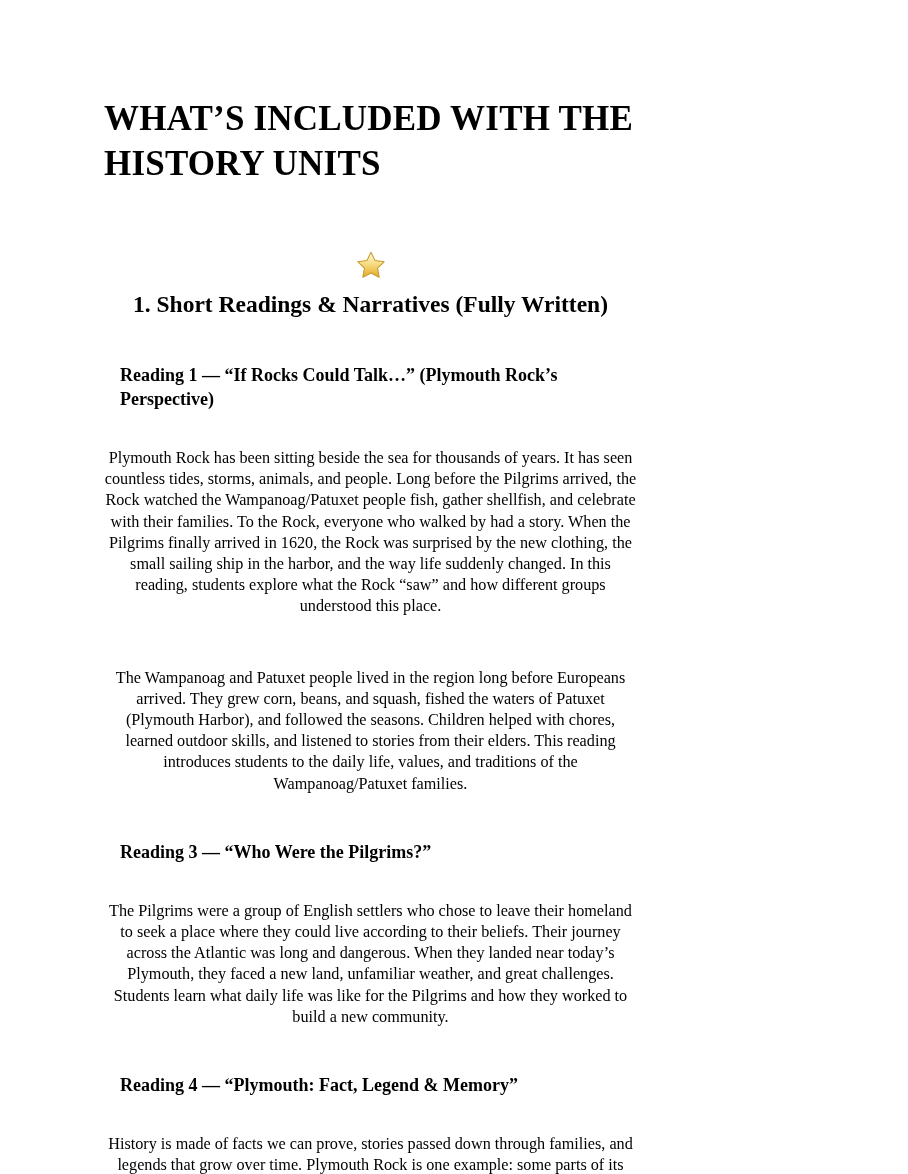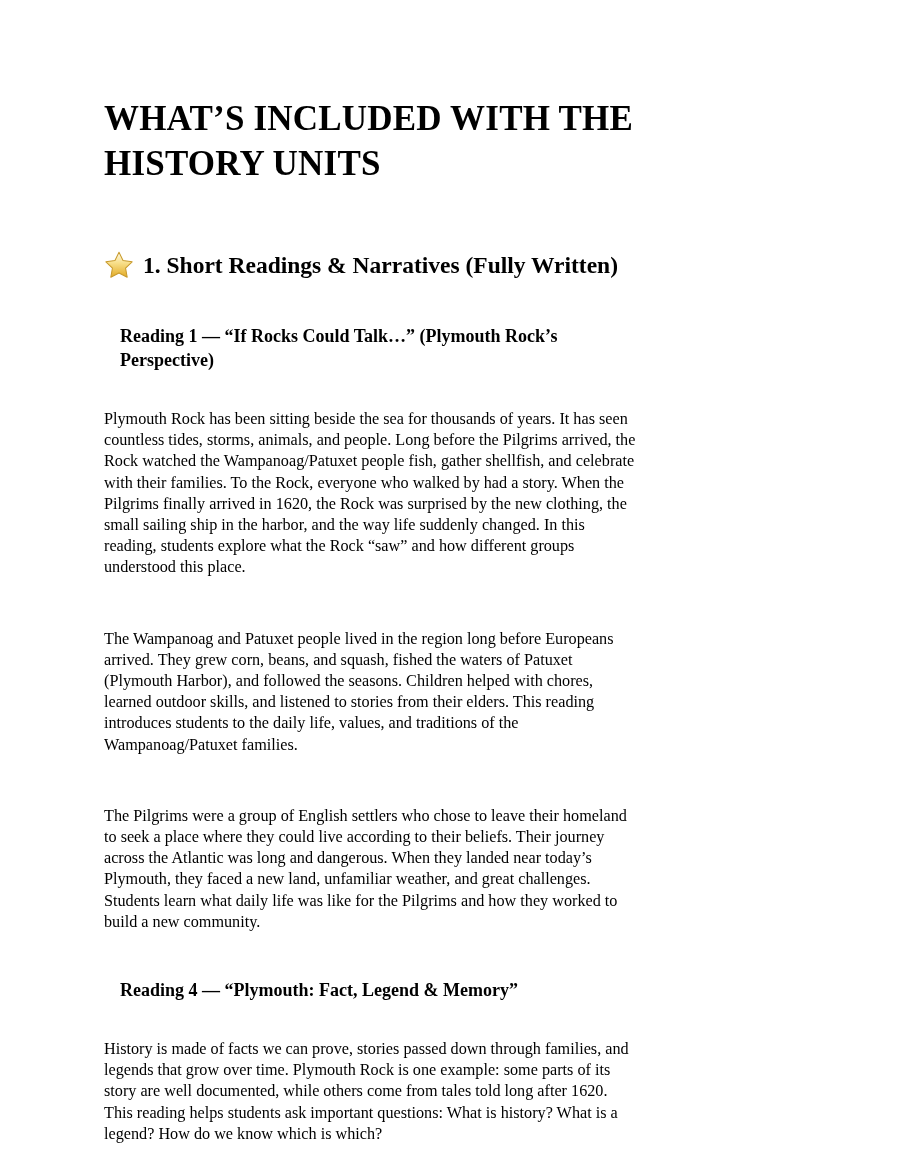--- a/index.html
+++ b/index.html
@@ -32,20 +32,21 @@
     max-width: 580px;
   }
   .section-heading {
     display: flex;
     align-items: center;
     gap: 9px;
     font-size: 23.5px;
     font-weight: bold;
     line-height: 30px;
     margin: 0;
+    flex-direction: column;
   }
   .section-heading .label {
     white-space: nowrap;
   }
   .star-icon {
     display: inline-block;
     width: 30px;
     height: 30px;
     flex: 0 0 30px;
     line-height: 0;
@@ -58,21 +59,21 @@
   .reading-heading {
     font-size: 18px;
     font-weight: bold;
     line-height: 24px;
     margin: 16px;
   }
   .body-text {
     font-size: 16.2px;
     line-height: 21.2px;
     margin: 0;
-    text-align: left;
+    text-align: center;
     max-width: 706px;
   }
   
   .sp-title-to-section { height: 64px; }
   .sp-section-to-reading { height: 28px; }
   .sp-reading-to-body { height: 21px; }
   .sp-body-to-reading { height: 29px; }
   .sp-body-to-section { height: 61px; }
 </style>
 </head>
@@ -106,20 +107,21 @@
   <div class="sp-reading-to-body"></div>
   <p class="body-text">Plymouth Rock has been sitting beside the sea for thousands of years. It has seen countless tides, storms, animals, and people. Long before the Pilgrims arrived, the Rock watched the Wampanoag/Patuxet people fish, gather shellfish, and celebrate with their families. To the Rock, everyone who walked by had a story. When the Pilgrims finally arrived in 1620, the Rock was surprised by the new clothing, the small sailing ship in the harbor, and the way life suddenly changed. In this reading, students explore what the Rock “saw” and how different groups understood this place.</p>
 
   <div class="sp-body-to-reading"></div>
 
   <div class="sp-reading-to-body"></div>
   <p class="body-text">The Wampanoag and Patuxet people lived in the region long before Europeans arrived. They grew corn, beans, and squash, fished the waters of Patuxet (Plymouth Harbor), and followed the seasons. Children helped with chores, learned outdoor skills, and listened to stories from their elders. This reading introduces students to the daily life, values, and traditions of the Wampanoag/Patuxet families.</p>
 
   <div class="sp-body-to-reading"></div>
 
+  <h3 class="reading-heading">Reading 3 — “Who Were the Pilgrims?”</h3>
   <div class="sp-reading-to-body"></div>
   <p class="body-text">The Pilgrims were a group of English settlers who chose to leave their homeland to seek a place where they could live according to their beliefs. Their journey across the Atlantic was long and dangerous. When they landed near today’s Plymouth, they faced a new land, unfamiliar weather, and great challenges. Students learn what daily life was like for the Pilgrims and how they worked to build a new community.</p>
 
   <div class="sp-body-to-reading"></div>
 
   <h3 class="reading-heading">Reading 4 — “Plymouth: Fact, Legend &amp; Memory”</h3>
   <div class="sp-reading-to-body"></div>
   <p class="body-text">History is made of facts we can prove, stories passed down through families, and legends that grow over time. Plymouth Rock is one example: some parts of its story are well documented, while others come from tales told long after 1620. This reading helps students ask important questions: What is history? What is a legend? How do we know which is which?</p>
 
   <div class="sp-body-to-section"></div>

